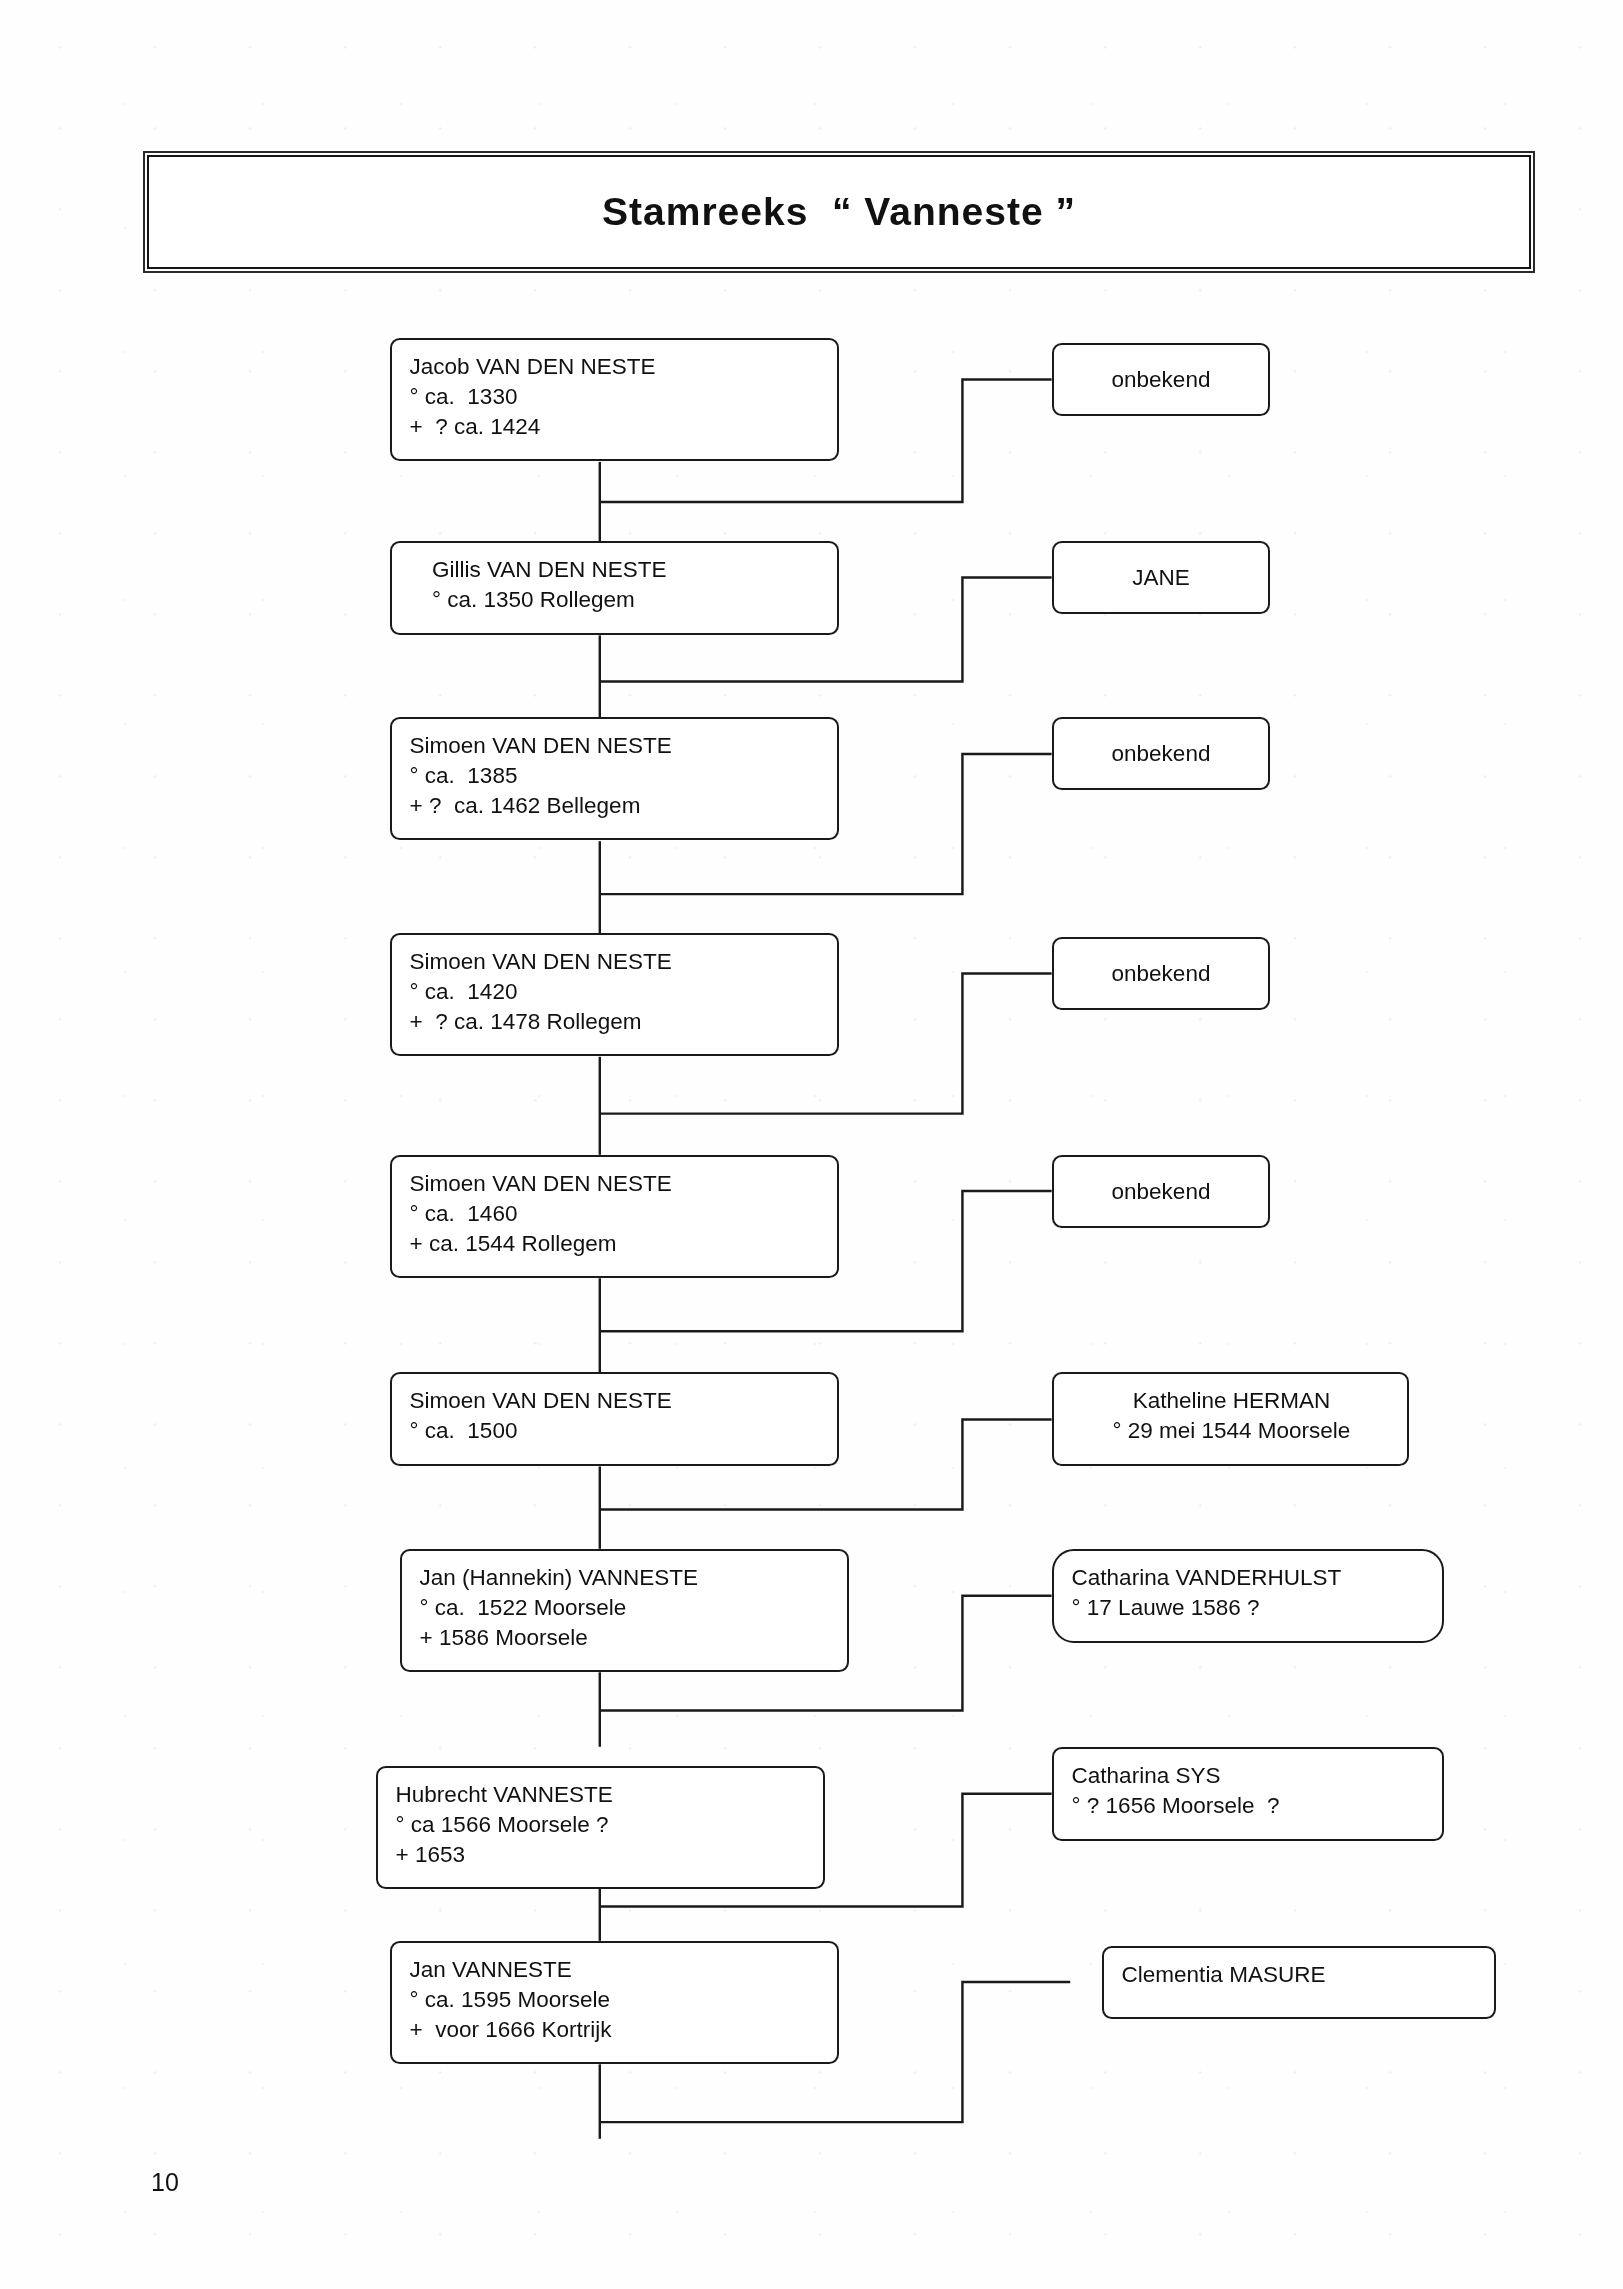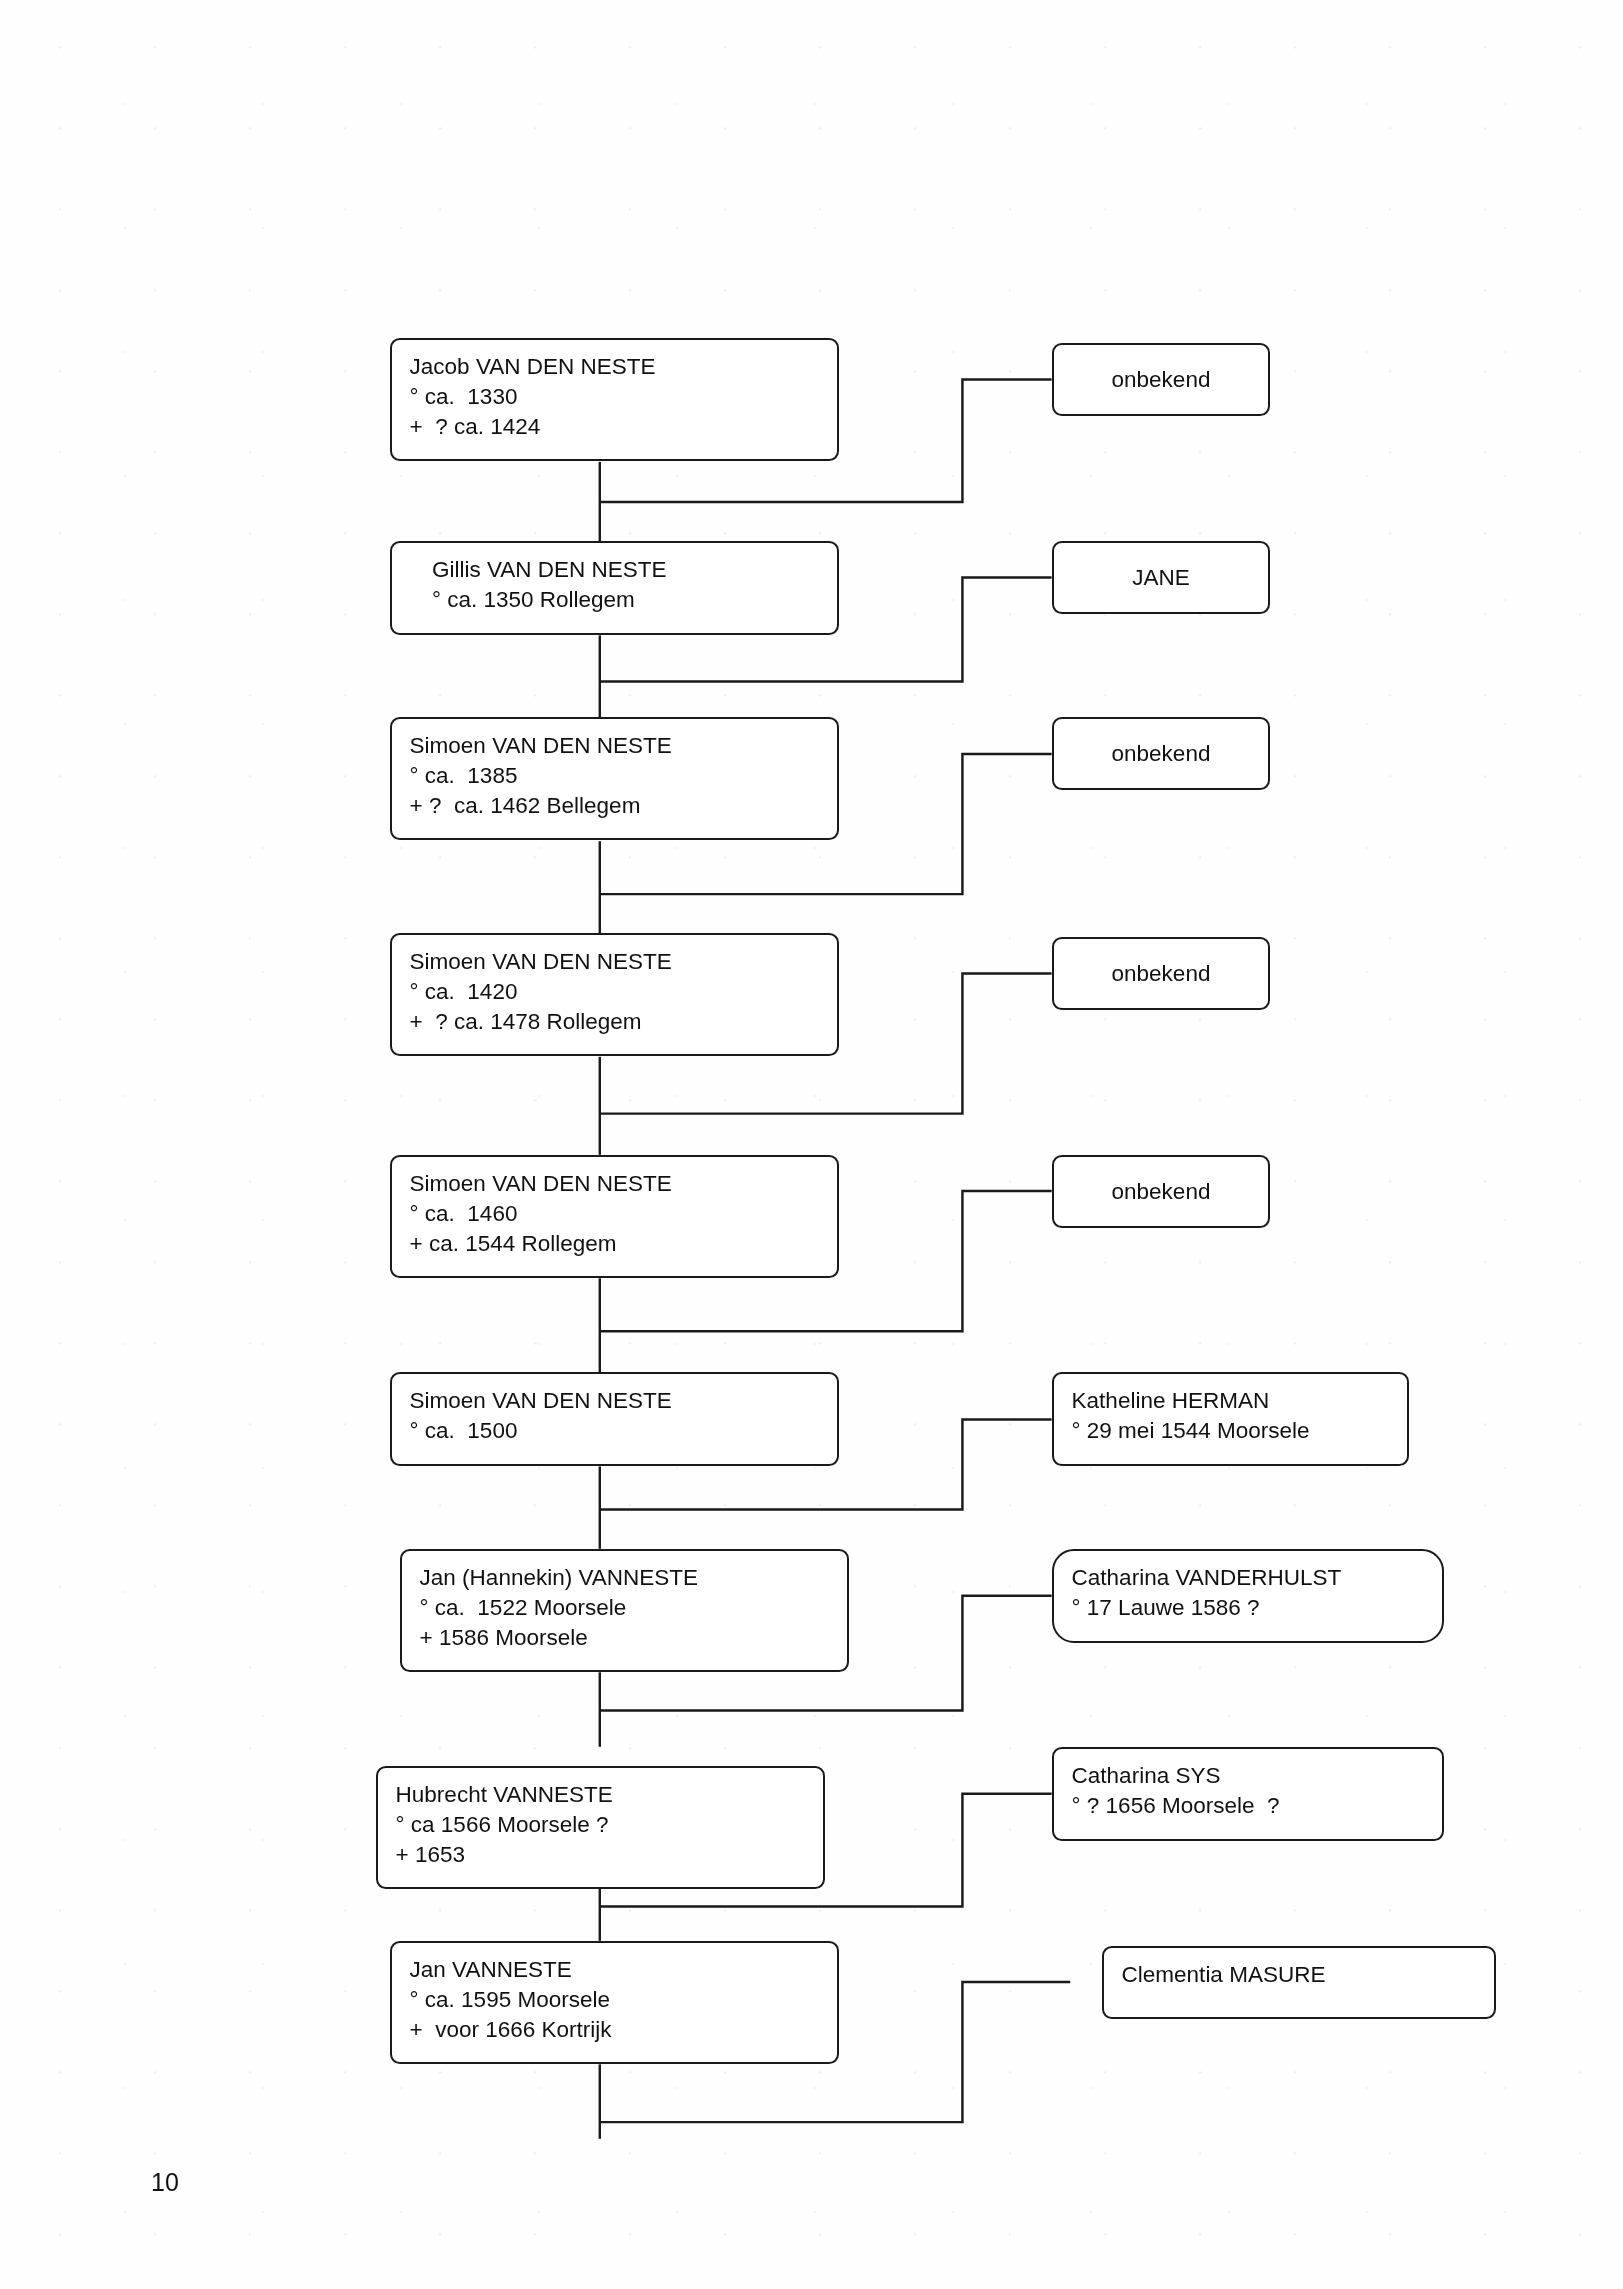--- a/index.html
+++ b/index.html
@@ -92,20 +92,23 @@
       <polyline points="612,1496 612,1580" fill="none" stroke="#1a1a1a" stroke-width="2.5"></polyline>
       <polyline points="1073,1448 982,1448 982,1540 612,1540" fill="none" stroke="#1a1a1a" stroke-width="2.5"></polyline>
       <polyline points="612,1706 612,1782" fill="none" stroke="#1a1a1a" stroke-width="2.5"></polyline>
       <polyline points="1073,1628 982,1628 982,1745 612,1745" fill="none" stroke="#1a1a1a" stroke-width="2.5"></polyline>
       <polyline points="612,1908 612,1980" fill="none" stroke="#1a1a1a" stroke-width="2.5"></polyline>
       <polyline points="1073,1830 982,1830 982,1945 612,1945" fill="none" stroke="#1a1a1a" stroke-width="2.5"></polyline>
       <polyline points="612,2106 612,2182" fill="none" stroke="#1a1a1a" stroke-width="2.5"></polyline>
       <polyline points="1092,2022 982,2022 982,2165 612,2165" fill="none" stroke="#1a1a1a" stroke-width="2.5"></polyline>
     </svg>
 
+  <div class="title-box">
+    <div class="title-text">Stamreeks  “ Vanneste ”</div>
+  </div>
 
   <div id="diagram">
       <div class="node" style="left: 390px; top: 338px; width: 449px; height: 123px;">
         <div class="line">Jacob VAN DEN NESTE</div>
         <div class="line">° ca.  1330</div>
         <div class="line">+  ? ca. 1424</div>
       </div>
       <div class="node center" style="left: 1052px; top: 343px; width: 218px; height: 73px;">
         <div class="line">onbekend</div>
       </div>
@@ -137,21 +140,21 @@
         <div class="line">° ca.  1460</div>
         <div class="line">+ ca. 1544 Rollegem</div>
       </div>
       <div class="node center" style="left: 1052px; top: 1155px; width: 218px; height: 73px;">
         <div class="line">onbekend</div>
       </div>
       <div class="node" style="left: 390px; top: 1372px; width: 449px; height: 94px;">
         <div class="line">Simoen VAN DEN NESTE</div>
         <div class="line">° ca.  1500</div>
       </div>
-      <div class="node" style="left: 1052px; top: 1372px; width: 357px; height: 94px;">
+      <div class="node" style="left: 1052px; top: 1372px; width: 357px; height: 94px; text-align: center;">
         <div class="line">Katheline HERMAN</div>
         <div class="line">° 29 mei 1544 Moorsele</div>
       </div>
       <div class="node" style="left: 400px; top: 1549px; width: 449px; height: 123px;">
         <div class="line">Jan (Hannekin) VANNESTE</div>
         <div class="line">° ca.  1522 Moorsele</div>
         <div class="line">+ 1586 Moorsele</div>
       </div>
       <div class="node" style="left: 1052px; top: 1549px; width: 392px; height: 94px; border-radius: 22px;">
         <div class="line">Catharina VANDERHULST</div>

